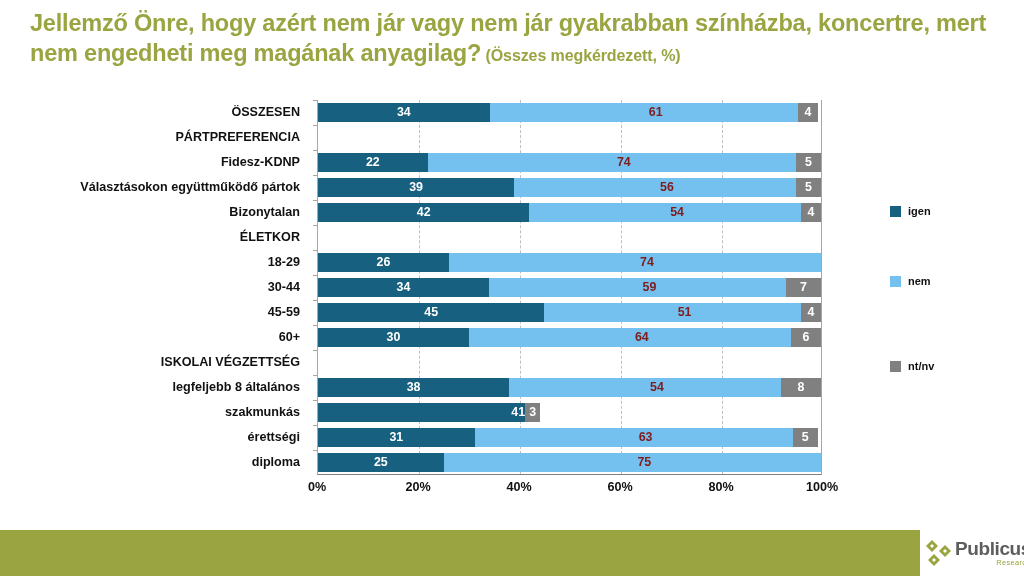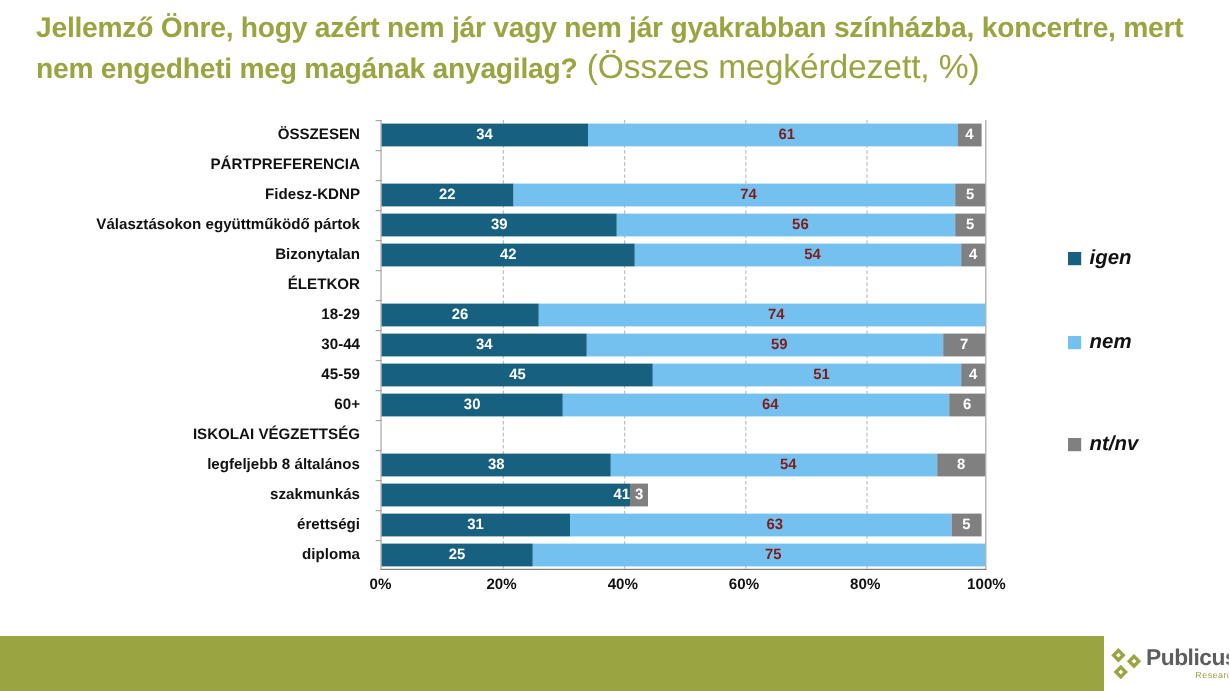--- a/index.html
+++ b/index.html
@@ -23,22 +23,22 @@
     width: 960px;
     color: #9aa441;
     line-height: 1.28;
   }
   #slide-title .t-main {
     font-size: 23.5px;
     font-weight: bold;
     letter-spacing: -0.2px;
   }
   #slide-title .t-sub {
-    font-size: 28px;
-    font-weight: normal;
+    font-size: 16px;
+    font-weight: bold;
     letter-spacing: -0.1px;
   }
 
   
   #chart-area {
     position: absolute;
     left: 0;
     top: 100px;
     width: 1024px;
     height: 400px;
@@ -155,25 +155,24 @@
     display: flex;
     align-items: center;
     gap: 7px;
   }
   .legend-swatch {
     width: 11px;
     height: 11px;
     flex: 0 0 auto;
   }
   .legend-text {
-    font-size: 17px;
+    font-size: 11px;
     font-weight: bold;
     color: #111111;
     white-space: nowrap;
-    font-style: italic;
   }
 
   
   #footer-bar {
     position: absolute;
     left: 0;
     top: 530px;
     width: 920px;
     height: 46px;
     background: #9aa441;

